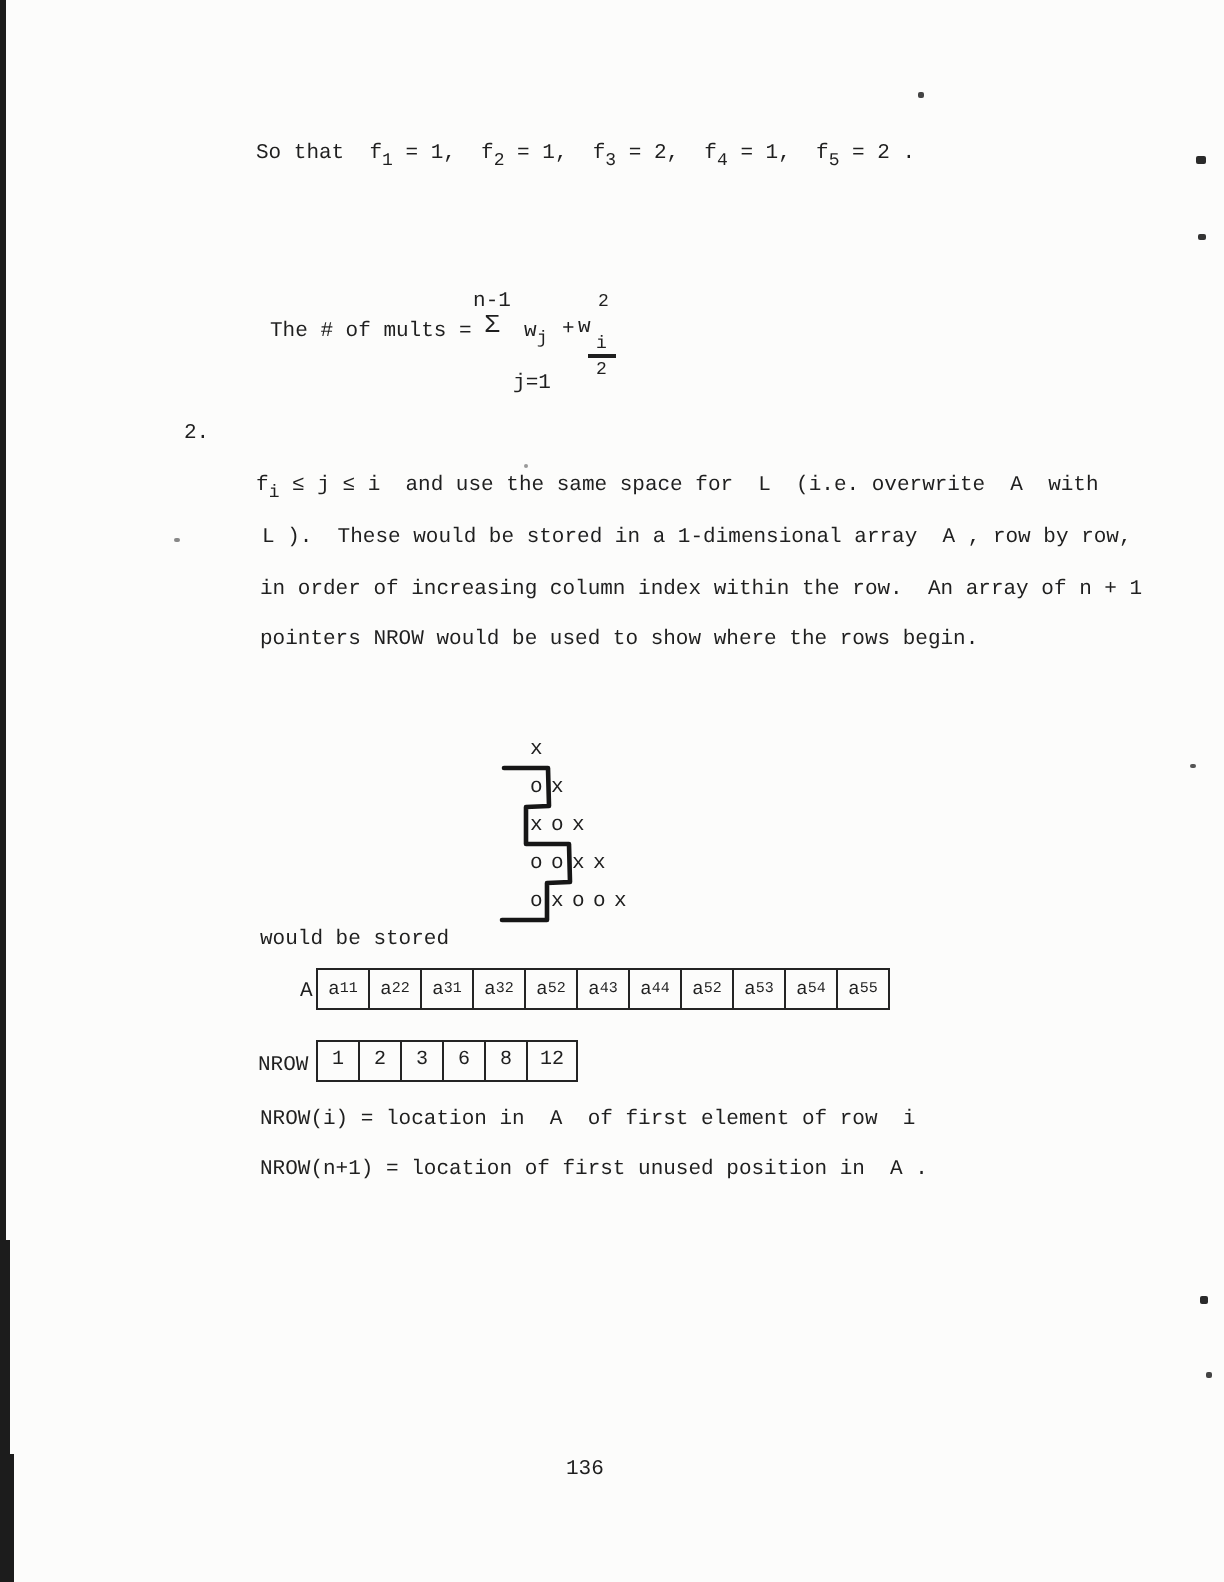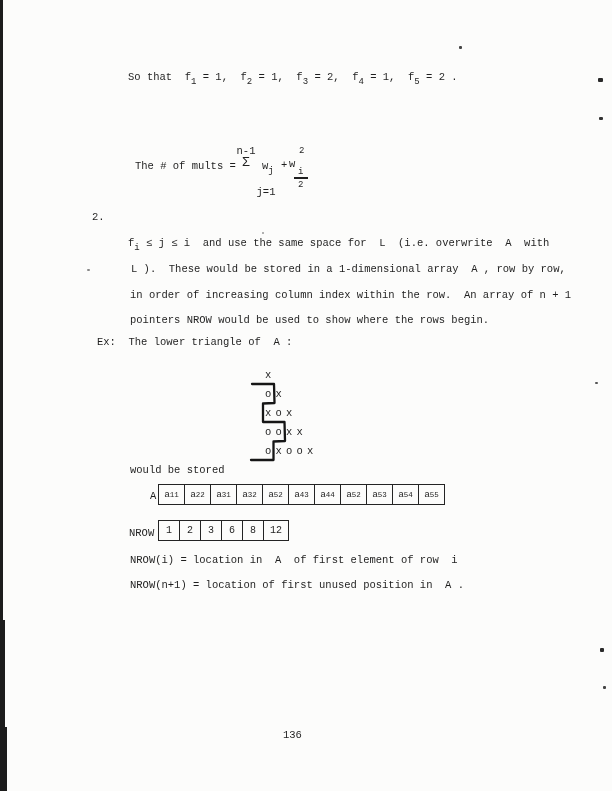--- a/index.html
+++ b/index.html
@@ -75,21 +75,20 @@
       <div class="fracbar"></div>
       <span class="fs" style="left:9px;top:34px;">2</span>
     </div>
   </div>
 
   <div class="tline" style="left:92px;top:211px;">2.</div>
   <div class="tline" style="left:128px;top:237px;"><span>f</span><sub>i</sub><span> ≤ j ≤ i  and use the same space for  L  (i.e. overwrite  A  with</span></div>
   <div class="tline" style="left:131px;top:263px;">L ).  These would be stored in a 1-dimensional array  A , row by row,</div>
   <div class="tline" style="left:130px;top:289px;">in order of increasing column index within the row.  An array of n + 1</div>
   <div class="tline" style="left:130px;top:314px;">pointers NROW would be used to show where the rows begin.</div>
-  <div class="tline" style="left:97px;top:336px;">Ex:  The lower triangle of  A :</div>
 
   <div class="diagram">
     <div class="drow" style="top:4px;">x</div>
     <div class="drow" style="top:23px;">ox</div>
     <div class="drow" style="top:42px;">xox</div>
     <div class="drow" style="top:61px;">ooxx</div>
     <div class="drow" style="top:80px;">oxoox</div>
   </div>
   <svg class="envelope" width="64" height="94" viewBox="0 0 64 94">
     <polyline points="7,10 29,10 29.5,29 18,29.5 18,48 39.5,48 40,67 28.5,67.5 28.5,86 6,86" fill="none" stroke="#161616" stroke-width="2.3" stroke-linecap="round" stroke-linejoin="round"></polyline>

